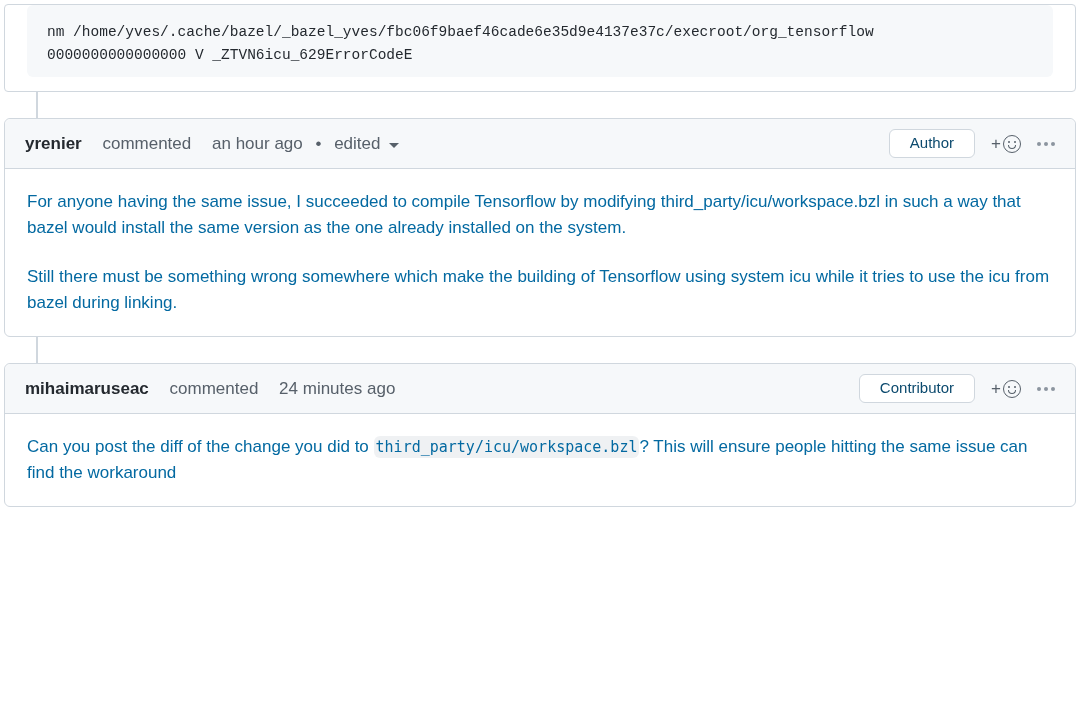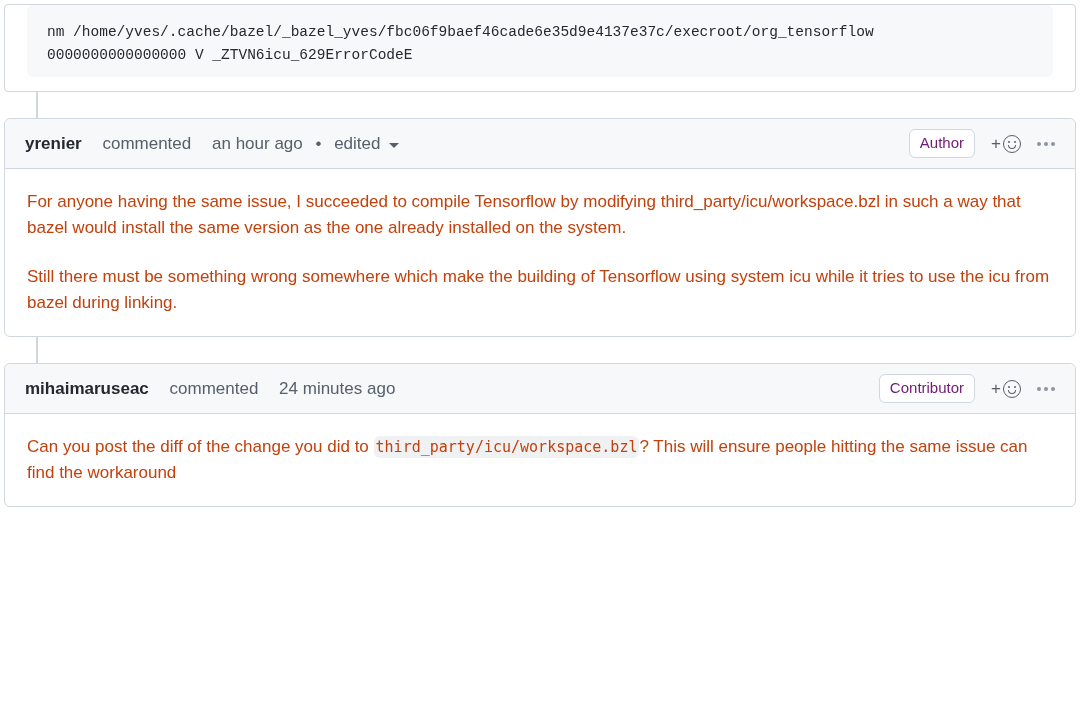--- a/index.html
+++ b/index.html
@@ -87,23 +87,23 @@
       margin-left: 4px;
     }
     .comment-header-right {
       display: flex;
       align-items: center;
       gap: 16px;
     }
     .badge {
       border: 1px solid #d0d7de;
       border-radius: 6px;
-      padding: 2px 10px;
+      padding: 2px 20px;
       font-size: 15px;
-      color: #701a75;
+      color: #0c4a6e;
       background: #ffffff;
     }
     .reaction-btn {
       display: flex;
       align-items: center;
       gap: 2px;
       color: #57606a;
       cursor: pointer;
     }
     .reaction-plus {
@@ -152,21 +152,21 @@
       width: 4px;
       height: 4px;
       background: #8c959f;
       border-radius: 50%;
       display: inline-block;
     }
     .comment-body {
       padding: 20px 22px;
       font-size: 17px;
       line-height: 1.55;
-      color: #c2410c;
+      color: #0369a1;
     }
     .comment-body p {
       margin-bottom: 22px;
     }
     .comment-body p:last-child {
       margin-bottom: 0;
     }
     .inline-code {
       background: rgba(175,184,193,0.2);
       padding: 2px 2px;

